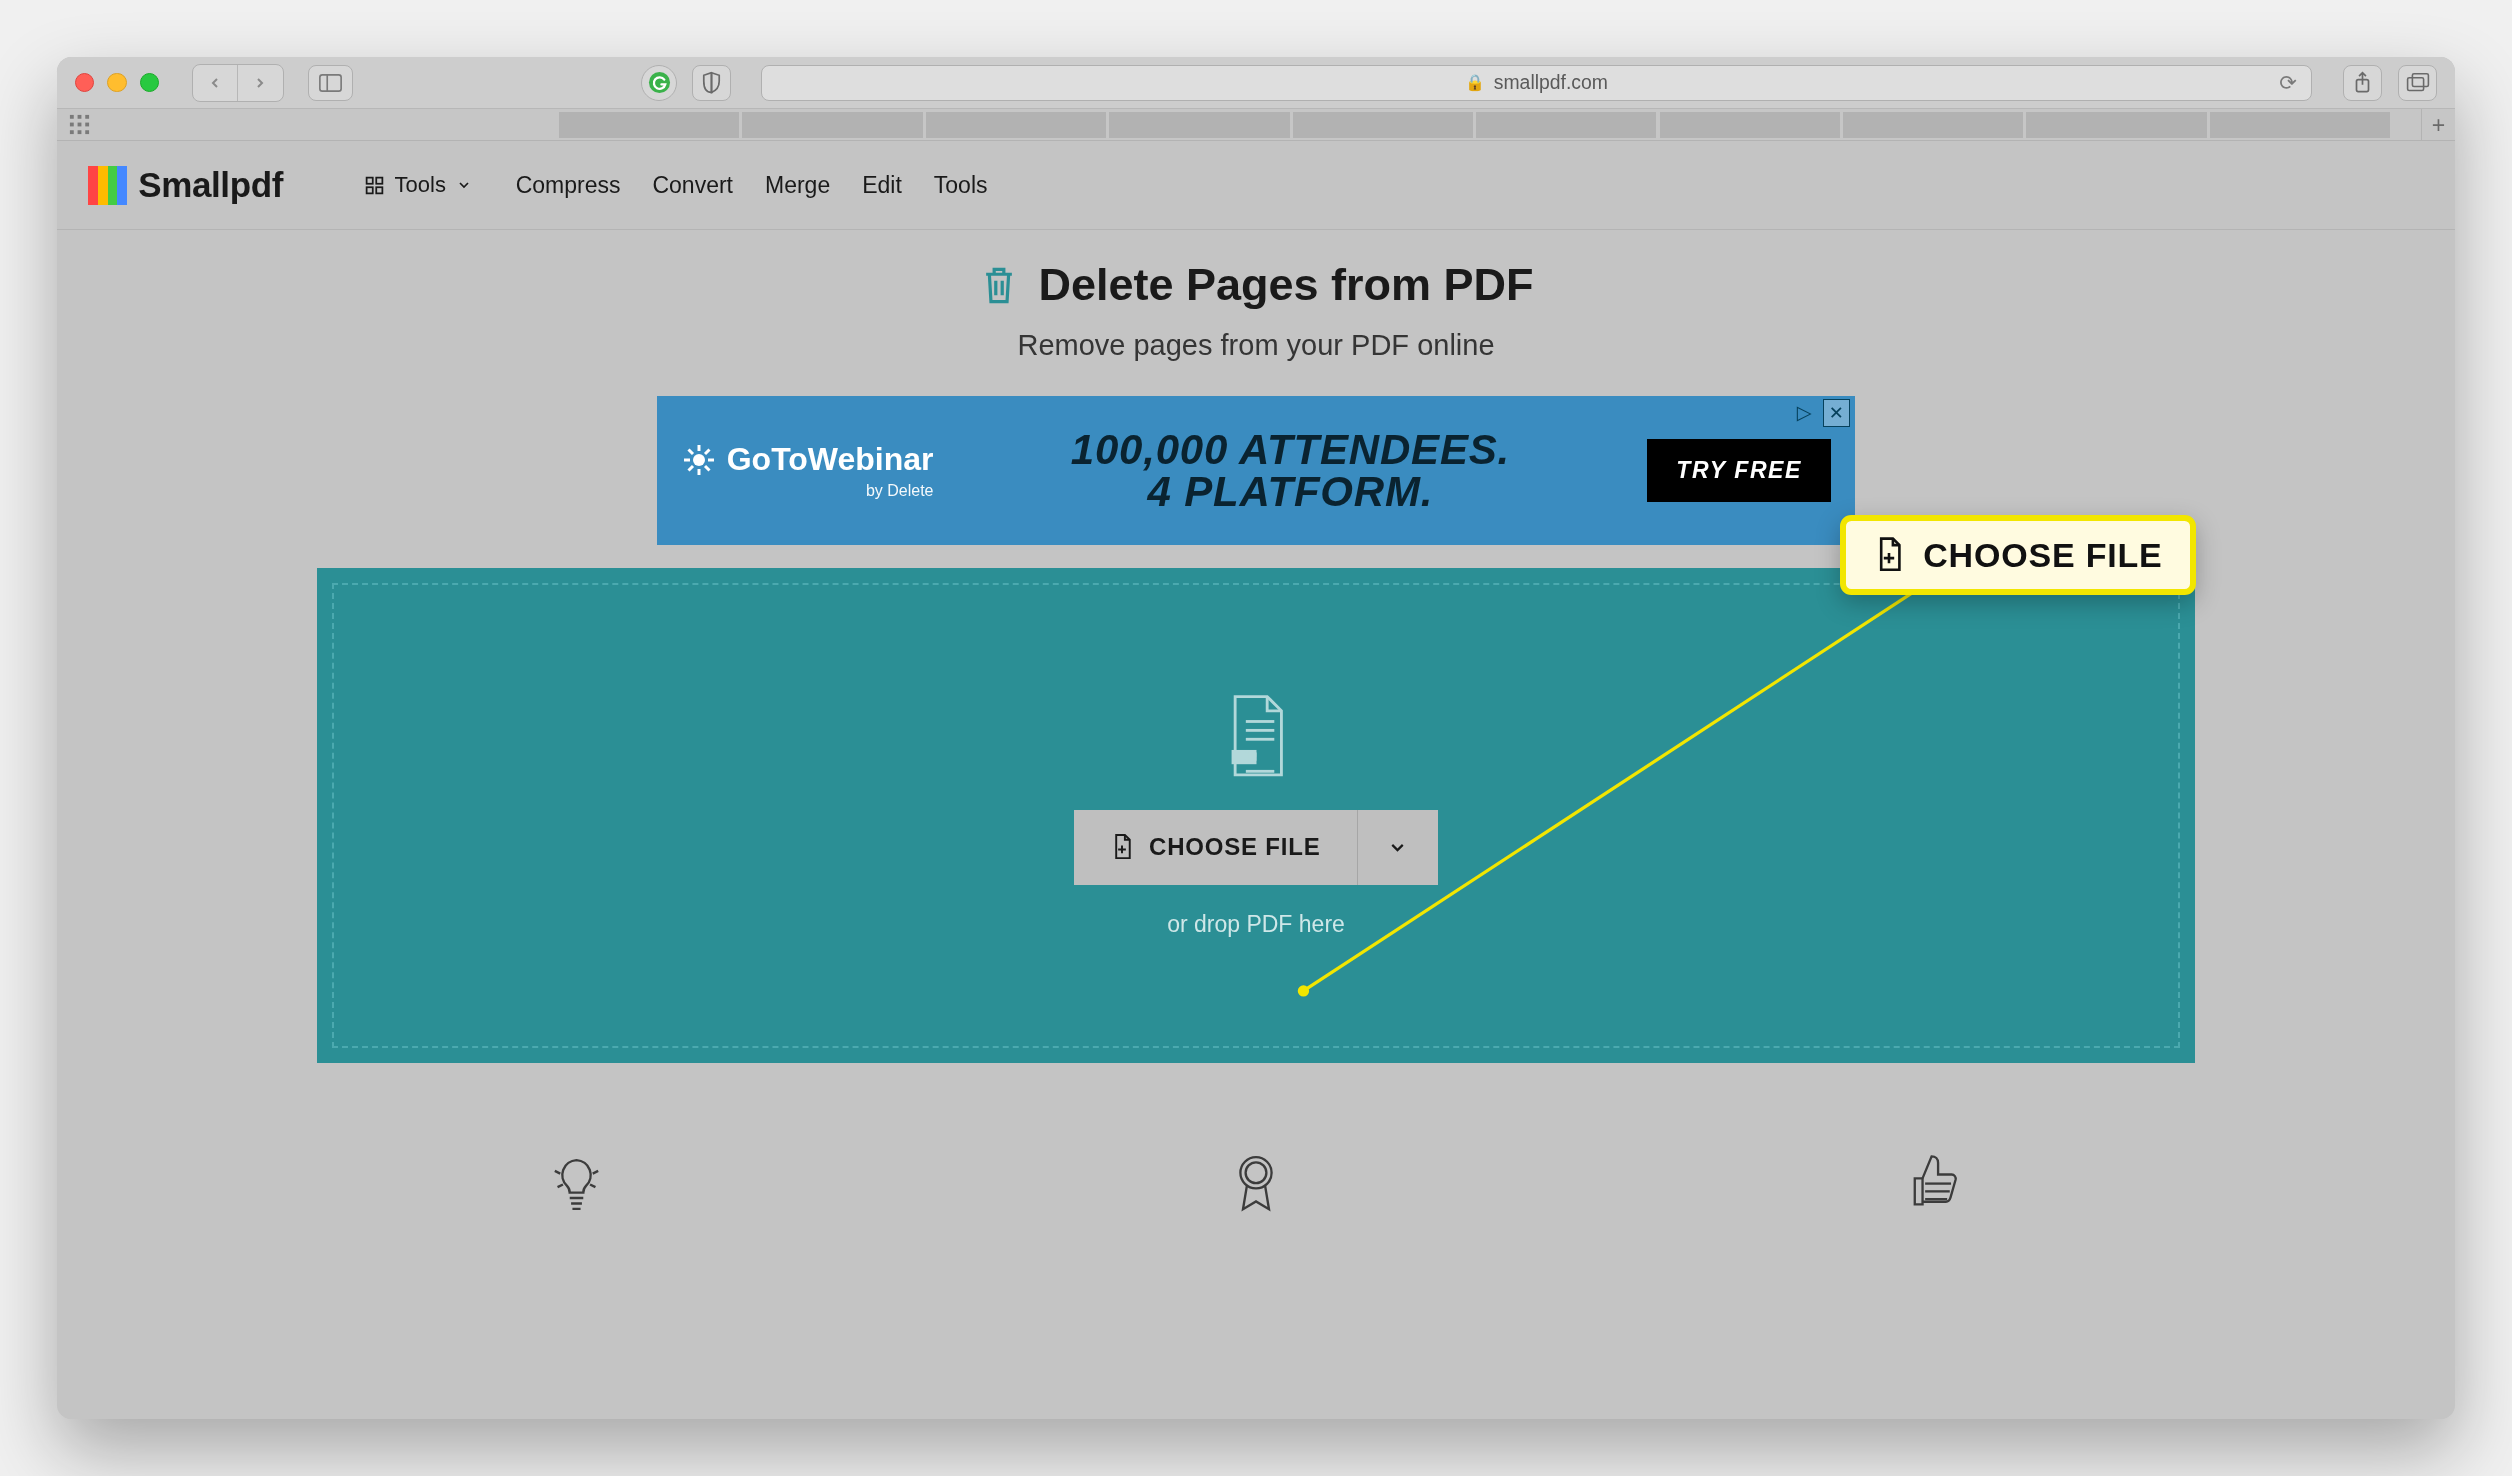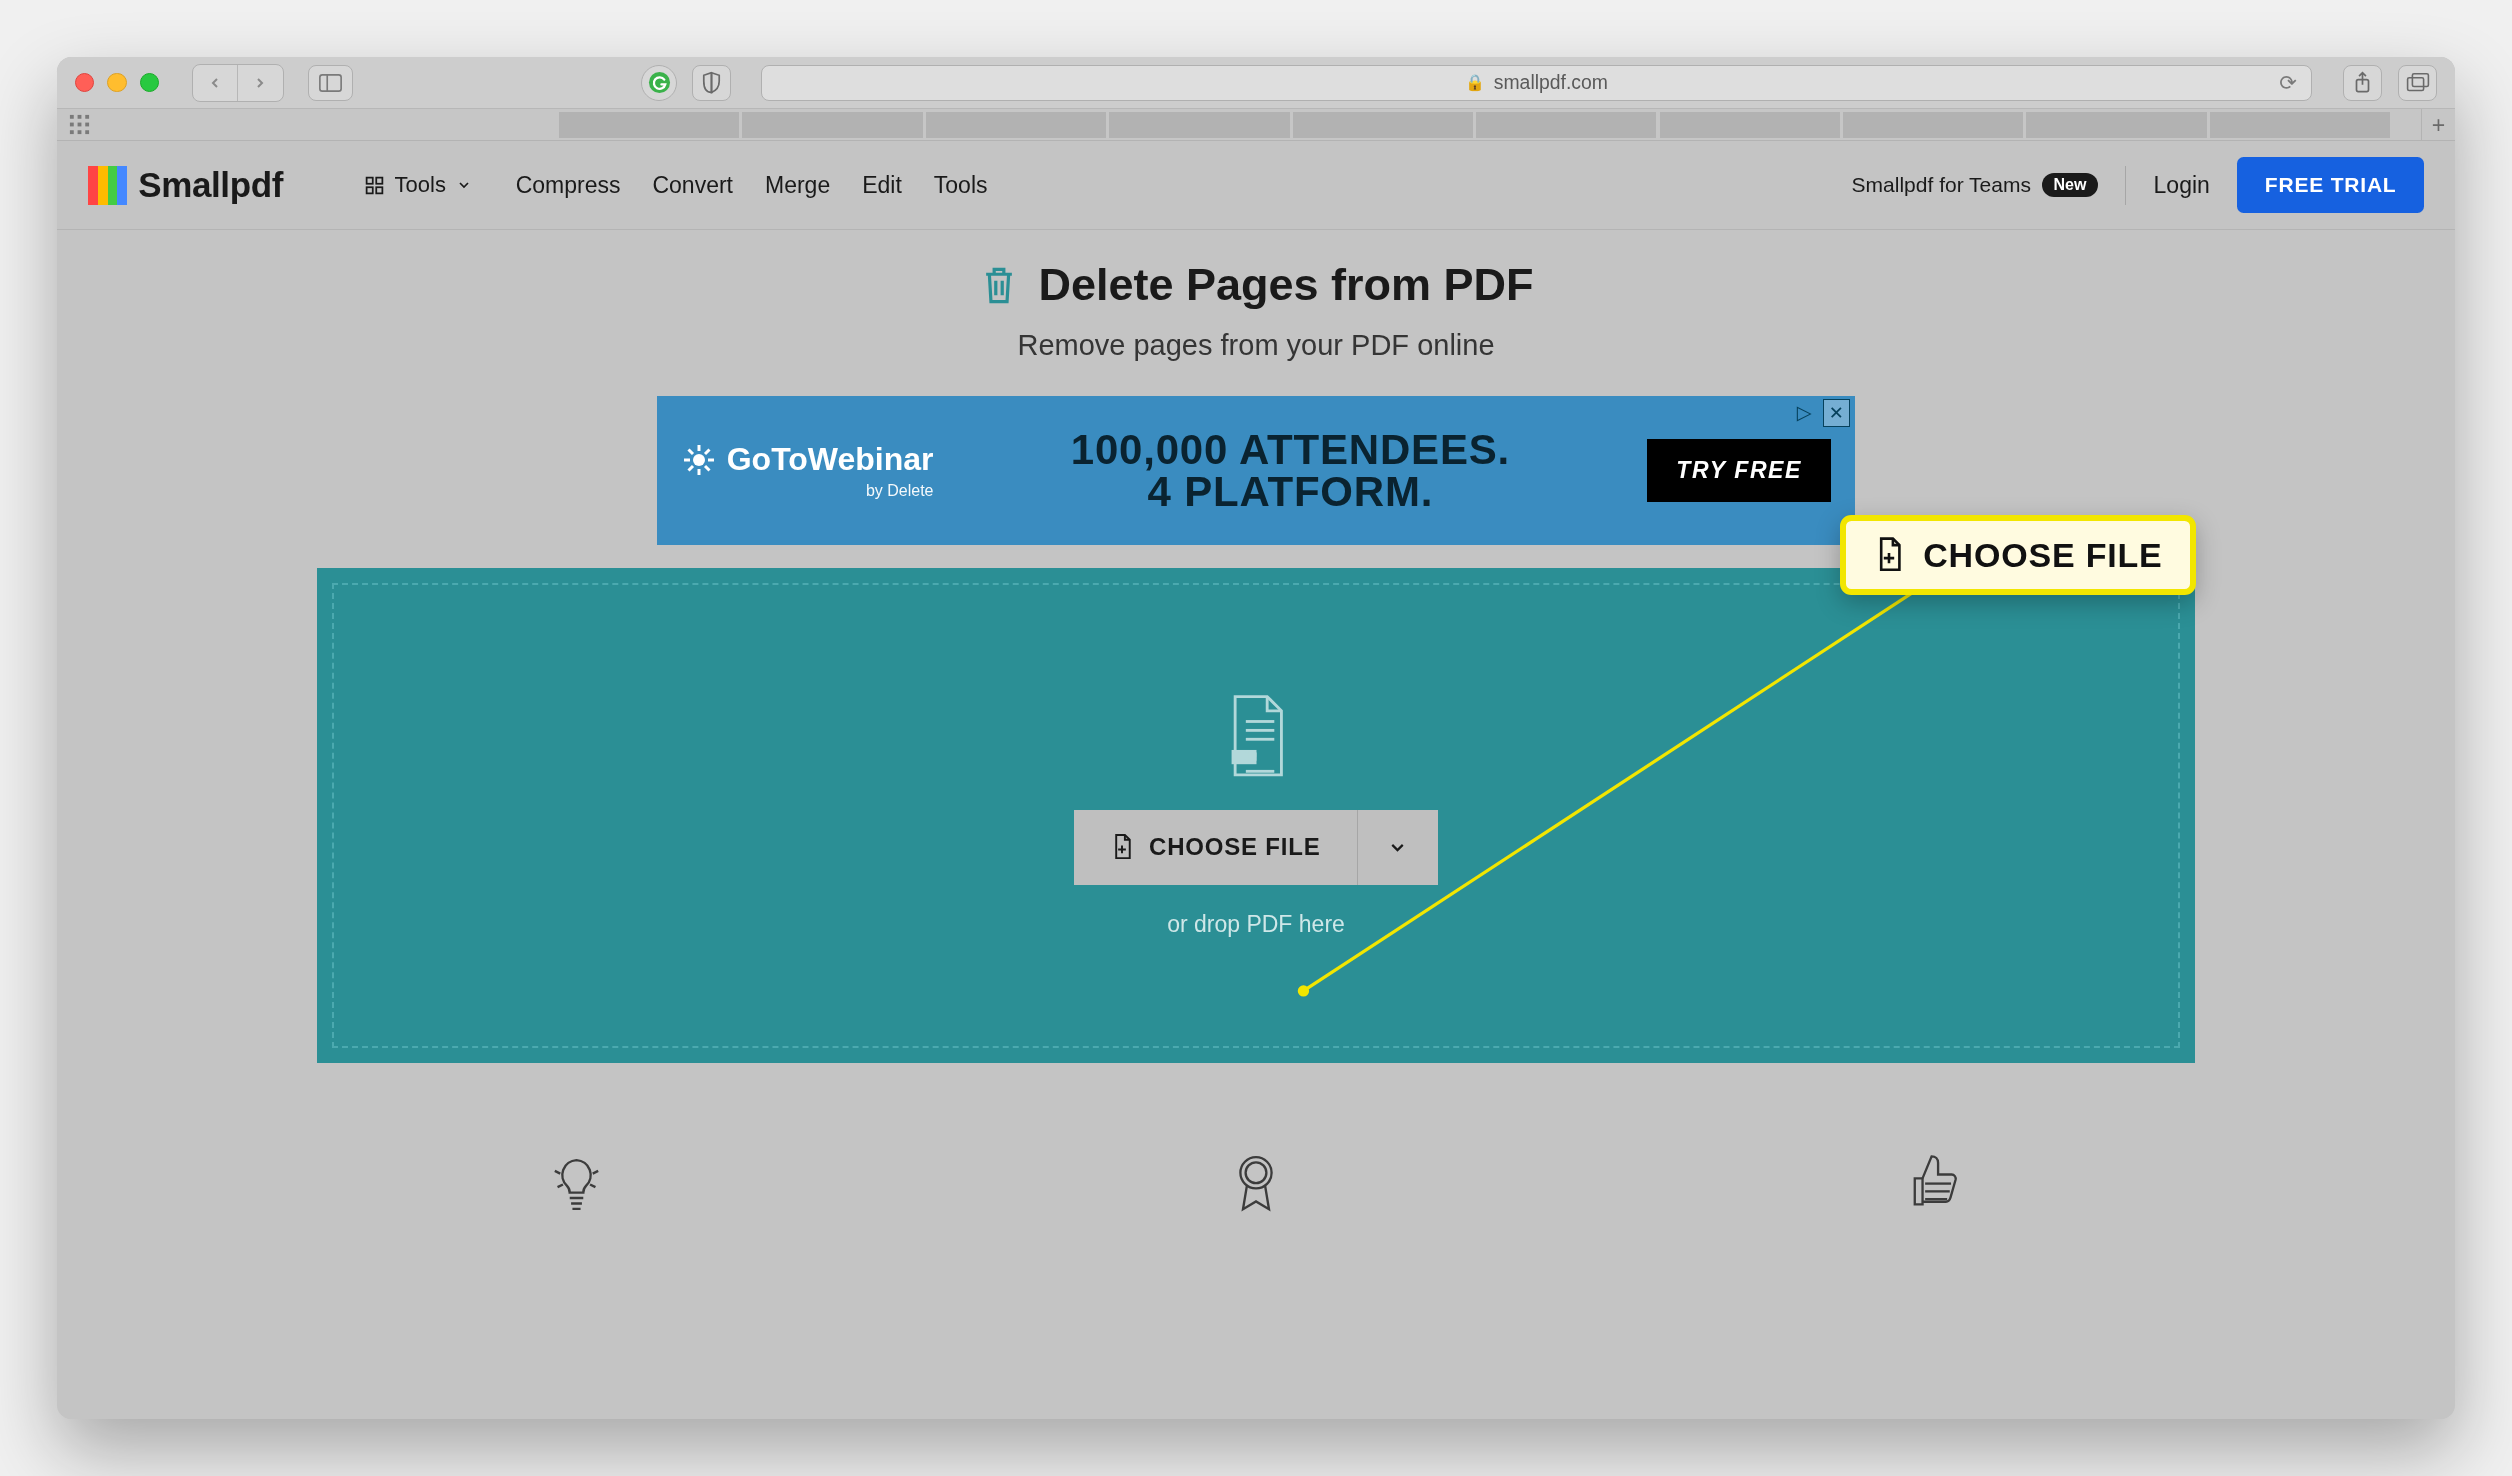--- a/index.html
+++ b/index.html
@@ -120,21 +120,21 @@
   .hero p { font-size:29px; color:#353535; margin-top:18px; }
   
   .ad {
     width: 1198px; height: 149px; margin: 26px auto 0;
     background:#3a8cc0; position:relative; display:flex; align-items:center;
     color:#fff; padding: 0 24px; justify-content:space-between;
   }
   .ad-brand { display:flex; flex-direction:column; align-items:flex-end; }
   .ad-brand .row { display:flex; align-items:center; gap:9.7px; font-size:32px; font-weight:700; }
   .ad-brand .sub { font-size:16px; opacity:0.95; margin-top:3.2px; }
-  .ad-copy { font-size:42px; font-weight:900; color:#0a2330; line-height:1; text-align:center; letter-spacing:0.8px; }
+  .ad-copy { font-size:42px; font-weight:900; font-style:italic; color:#0a2330; line-height:1; text-align:center; letter-spacing:0.8px; }
   .ad-cta {
     background:#000; color:#fff; padding:18px 29px; font-size:23px;
     font-weight:800; font-style:italic; letter-spacing:1.6px;
   }
   .ad-x { position:absolute; top:3.2px; right:4.9px; width:27.5px; height:27.5px;
     border:0.8px solid #06415c; display:flex; align-items:center; justify-content:center;
     color:#06415c; font-size:18px; background:rgba(255,255,255,0.3); }
   .ad-info { position:absolute; top:3.2px; right:37px; width:27.5px; height:27.5px;
     display:flex; align-items:center; justify-content:center; color:#06415c;
     font-size:19.4px; }
@@ -284,29 +284,20 @@
         <svg width="16" height="16" viewBox="0 0 24 24" fill="none" stroke="#1a1a1a" stroke-width="2.5">
             <polyline points="6 9 12 15 18 9"></polyline>
           </svg>
       </div>
       <div class="nav-links">
         <span>Compress</span>
         <span>Convert</span>
         <span>Merge</span>
         <span>Edit</span>
         <span>Tools</span>
-      </div>
-      <div class="right-header">
-        <div class="teams">
-          <span>Smallpdf for Teams</span>
-          <span class="pill-badge">New</span>
-        </div>
-        <div class="vdiv"></div>
-        <div class="login">Login</div>
-        <div class="cta">FREE TRIAL</div>
       </div>
     </div>
 
     <div class="hero">
       <h1>
         <svg class="trash-icon" width="42" height="45" viewBox="0 0 24 28" fill="none" stroke="#2b8f95" stroke-width="2">
           <path d="M4 7h16M9 7V4h6v3M6 7l1 17h10l1-17"></path>
             <path d="M10 11v9M14 11v9"></path>
         </svg>
         <span>Delete Pages from PDF</span>

